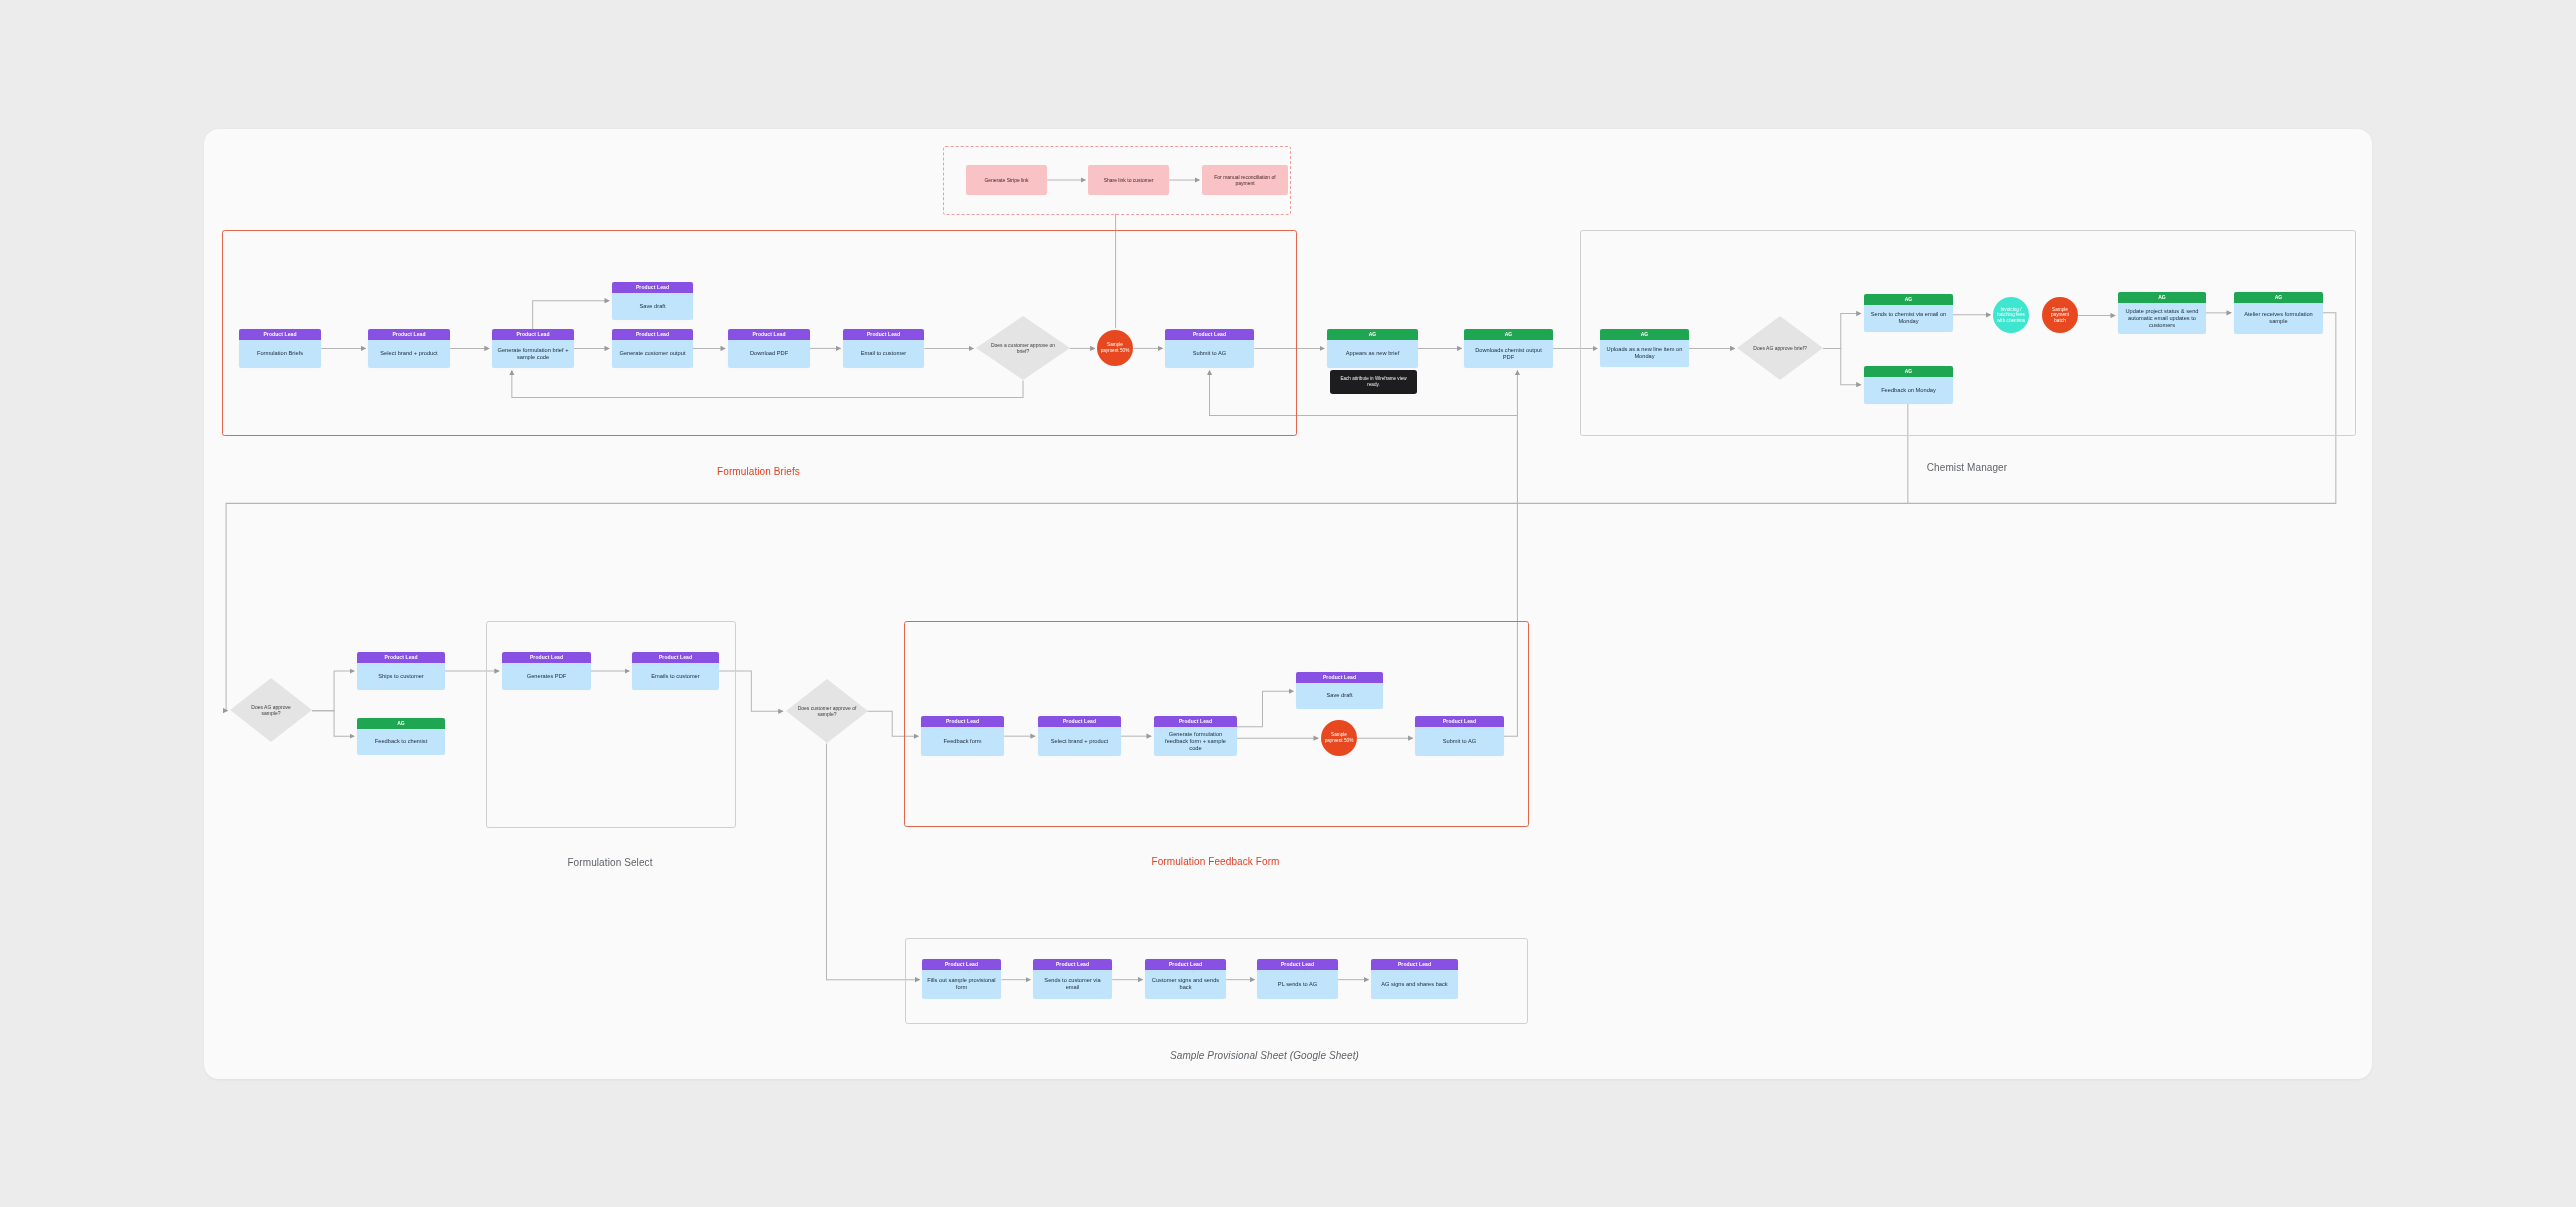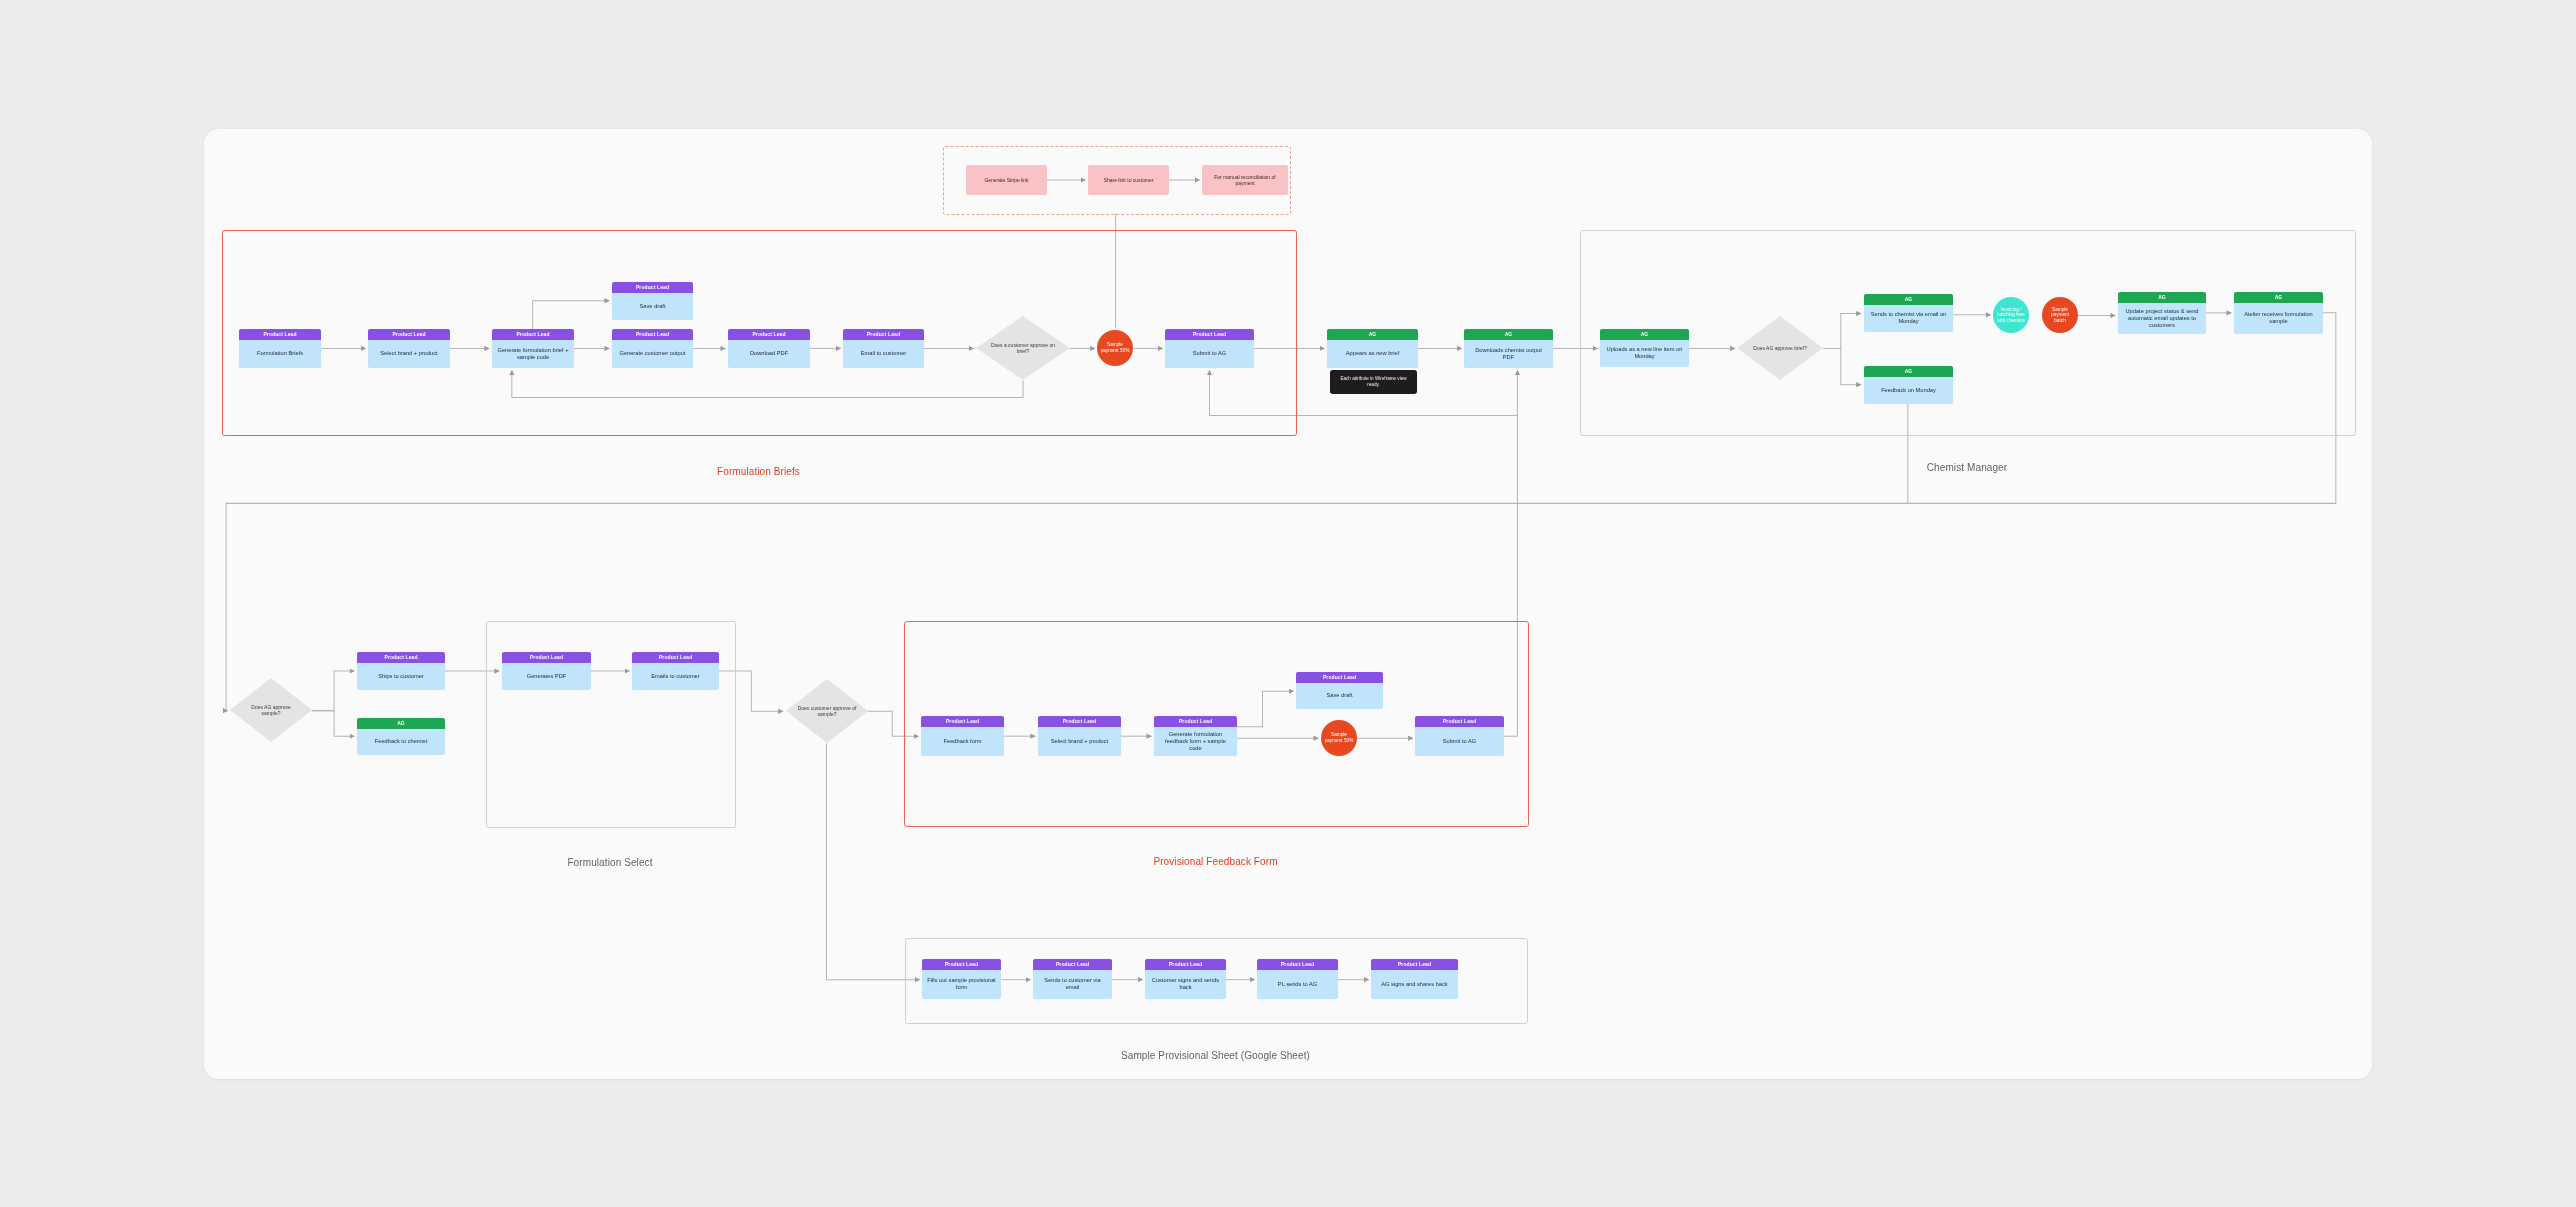--- a/index.html
+++ b/index.html
@@ -113,23 +113,23 @@
 
 <div id="diagram-canvas">
     <div class="frame dashed" style="left: 943px; top: 146px; width: 346px; height: 67px; position: absolute;"></div>
     <div class="frame red" style="left: 222px; top: 230px; width: 1073px; height: 204px; position: absolute; border-color: rgb(226, 101, 76);"></div>
     <div class="frame-label" style="left: 222px; top: 466px; width: 1073px; color: rgb(224, 62, 34);">Formulation Briefs</div>
     <div class="frame gray" style="left: 1580px; top: 230px; width: 774px; height: 204px; position: absolute; border-color: rgb(207, 207, 207);"></div>
     <div class="frame-label" style="left: 1580px; top: 462px; width: 774px; color: rgb(95, 99, 104);">Chemist Manager</div>
     <div class="frame gray" style="left: 486px; top: 621px; width: 248px; height: 205px; position: absolute; border-color: rgb(207, 207, 207);"></div>
     <div class="frame-label" style="left: 486px; top: 857px; width: 248px; color: rgb(95, 99, 104);">Formulation Select</div>
     <div class="frame red" style="left: 904px; top: 621px; width: 623px; height: 204px; position: absolute; border-color: rgb(226, 101, 76);"></div>
-    <div class="frame-label" style="left: 904px; top: 856px; width: 623px; color: rgb(224, 62, 34);">Provisional Feedback Form</div>
+    <div class="frame-label" style="left: 904px; top: 856px; width: 623px; color: rgb(224, 62, 34);">Formulation Feedback Form</div>
     <div class="frame gray" style="left: 905px; top: 938px; width: 621px; height: 84px; position: absolute; border-color: rgb(207, 207, 207);"></div>
-    <div class="frame-label" style="left: 905px; top: 1050px; width: 621px; color: rgb(95, 99, 104);">Sample Provisional Sheet (Google Sheet)</div>
+    <div class="frame-label" style="left: 954px; top: 1050px; width: 621px; color: rgb(95, 99, 104); font-style: italic;">Sample Provisional Sheet (Google Sheet)</div>
     <div class="node pink" style="background: rgb(249, 194, 196); left: 966px; top: 165px; width: 81px; height: 30px; position: absolute;">Generate Stripe link</div>
     <div class="node pink" style="background: rgb(249, 194, 196); left: 1088px; top: 165px; width: 81px; height: 30px; position: absolute;">Share link to customer</div>
     <div class="node pink" style="background: rgb(249, 194, 196); left: 1202px; top: 165px; width: 86px; height: 30px; position: absolute;">For manual reconciliation of payment</div>
     <div class="node task" style="left: 239px; top: 329px; width: 82px; height: 39px; position: absolute;">
       <div class="task-header" style="background: rgb(137, 80, 228);">Product Lead</div>
       <div class="task-body" style="background: rgb(191, 228, 252);">Formulation Briefs</div>
     </div>
     <div class="node task" style="left: 368px; top: 329px; width: 82px; height: 39px; position: absolute;">
       <div class="task-header" style="background: rgb(137, 80, 228);">Product Lead</div>
       <div class="task-body" style="background: rgb(191, 228, 252);">Select brand + product</div>

